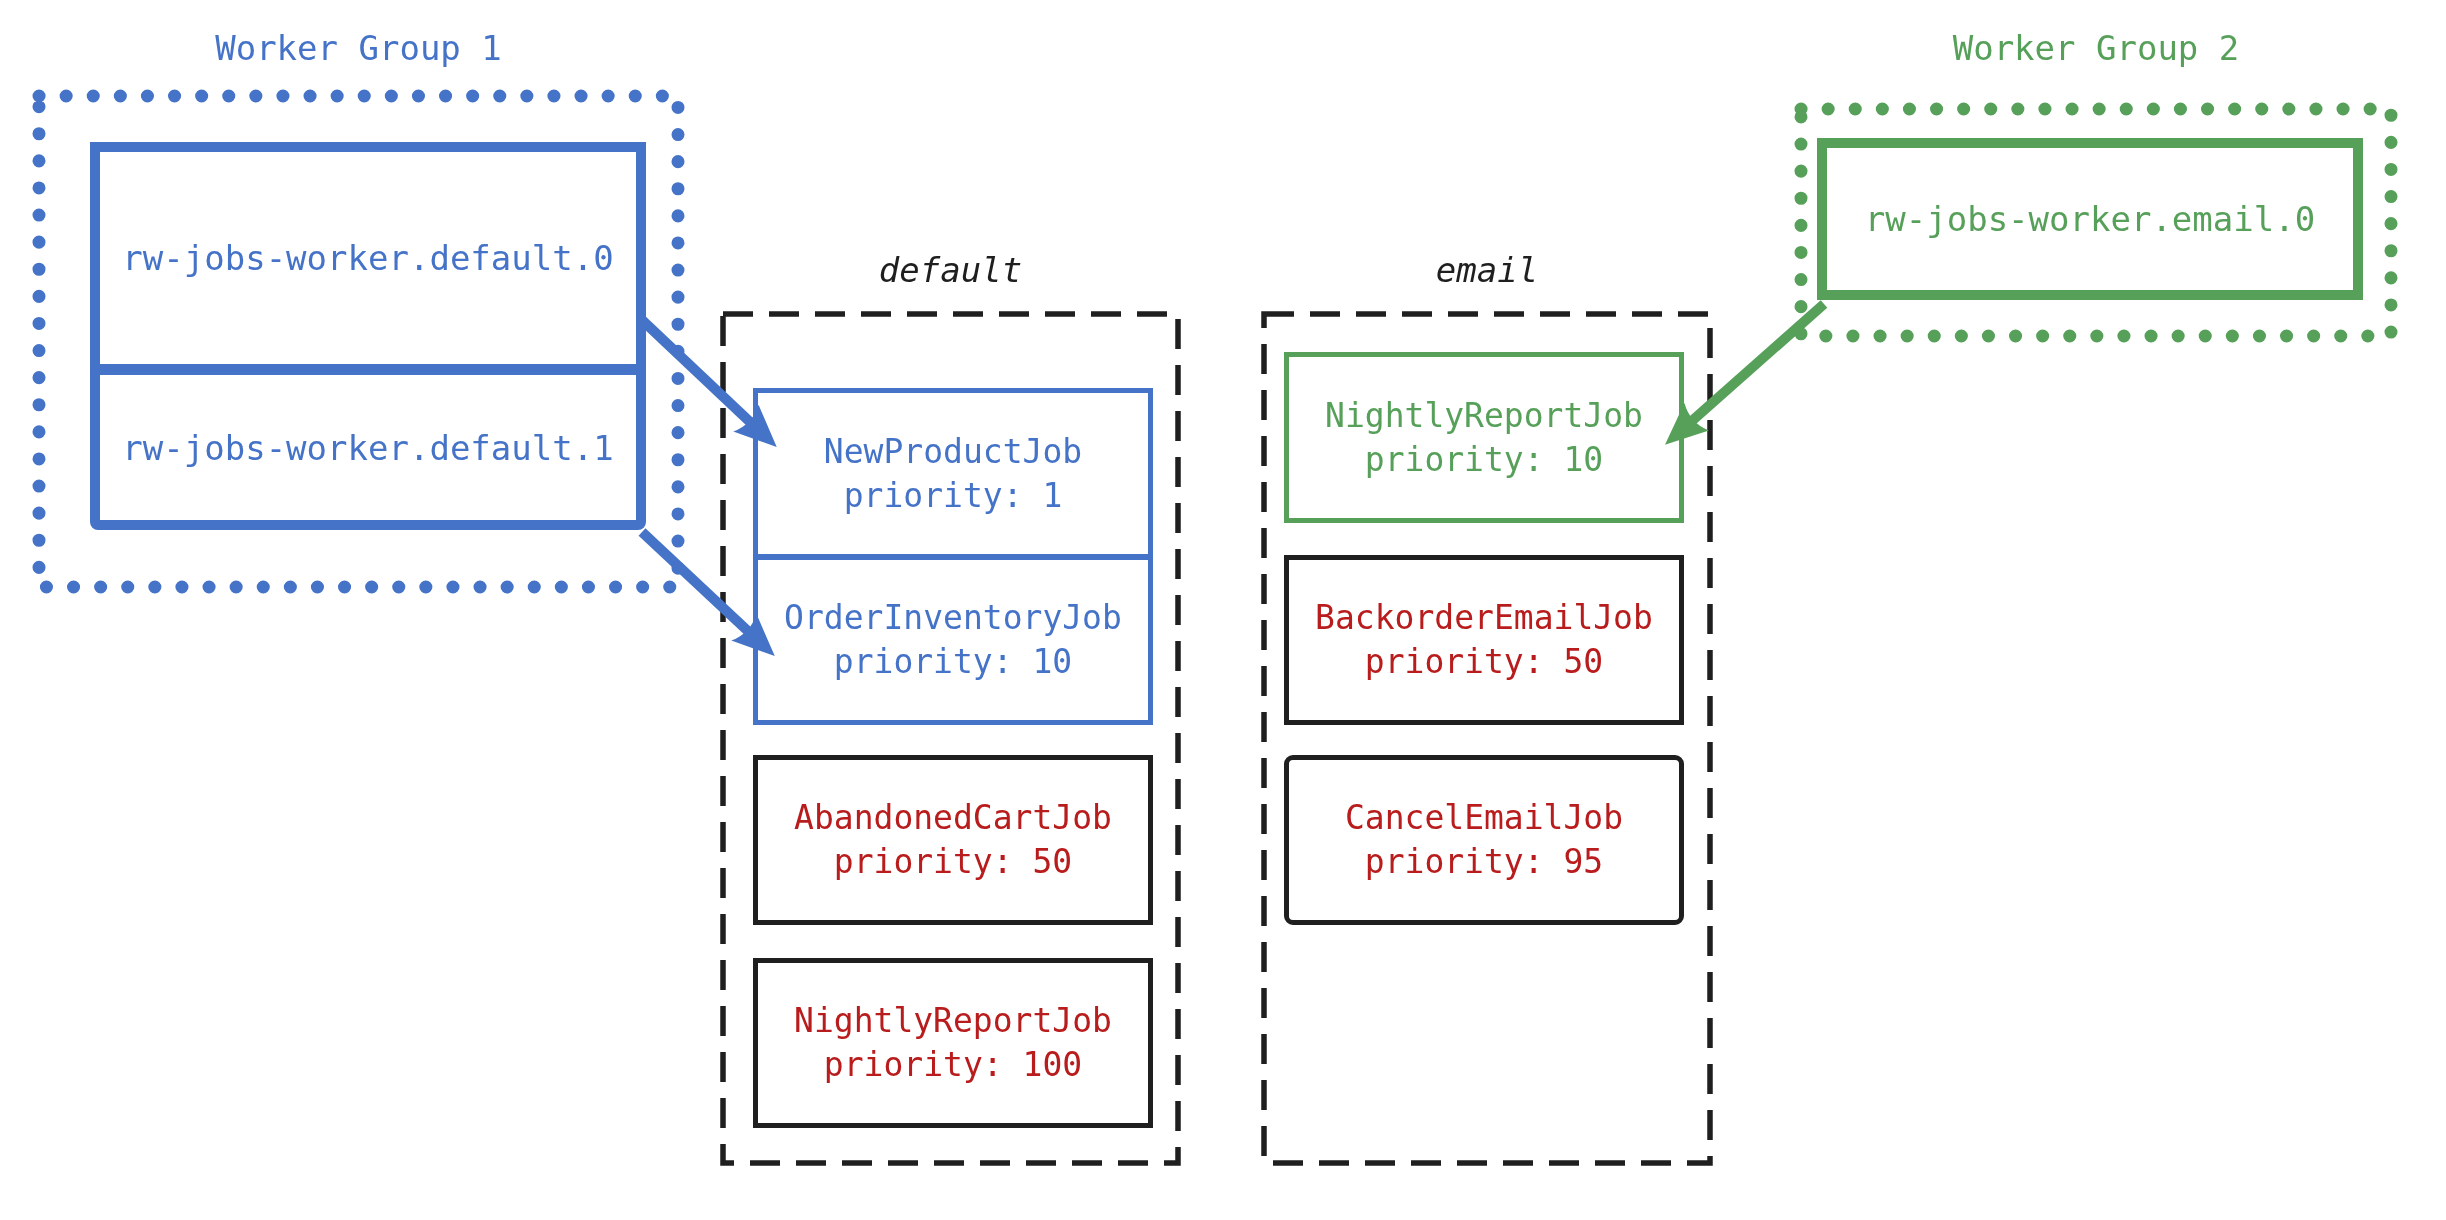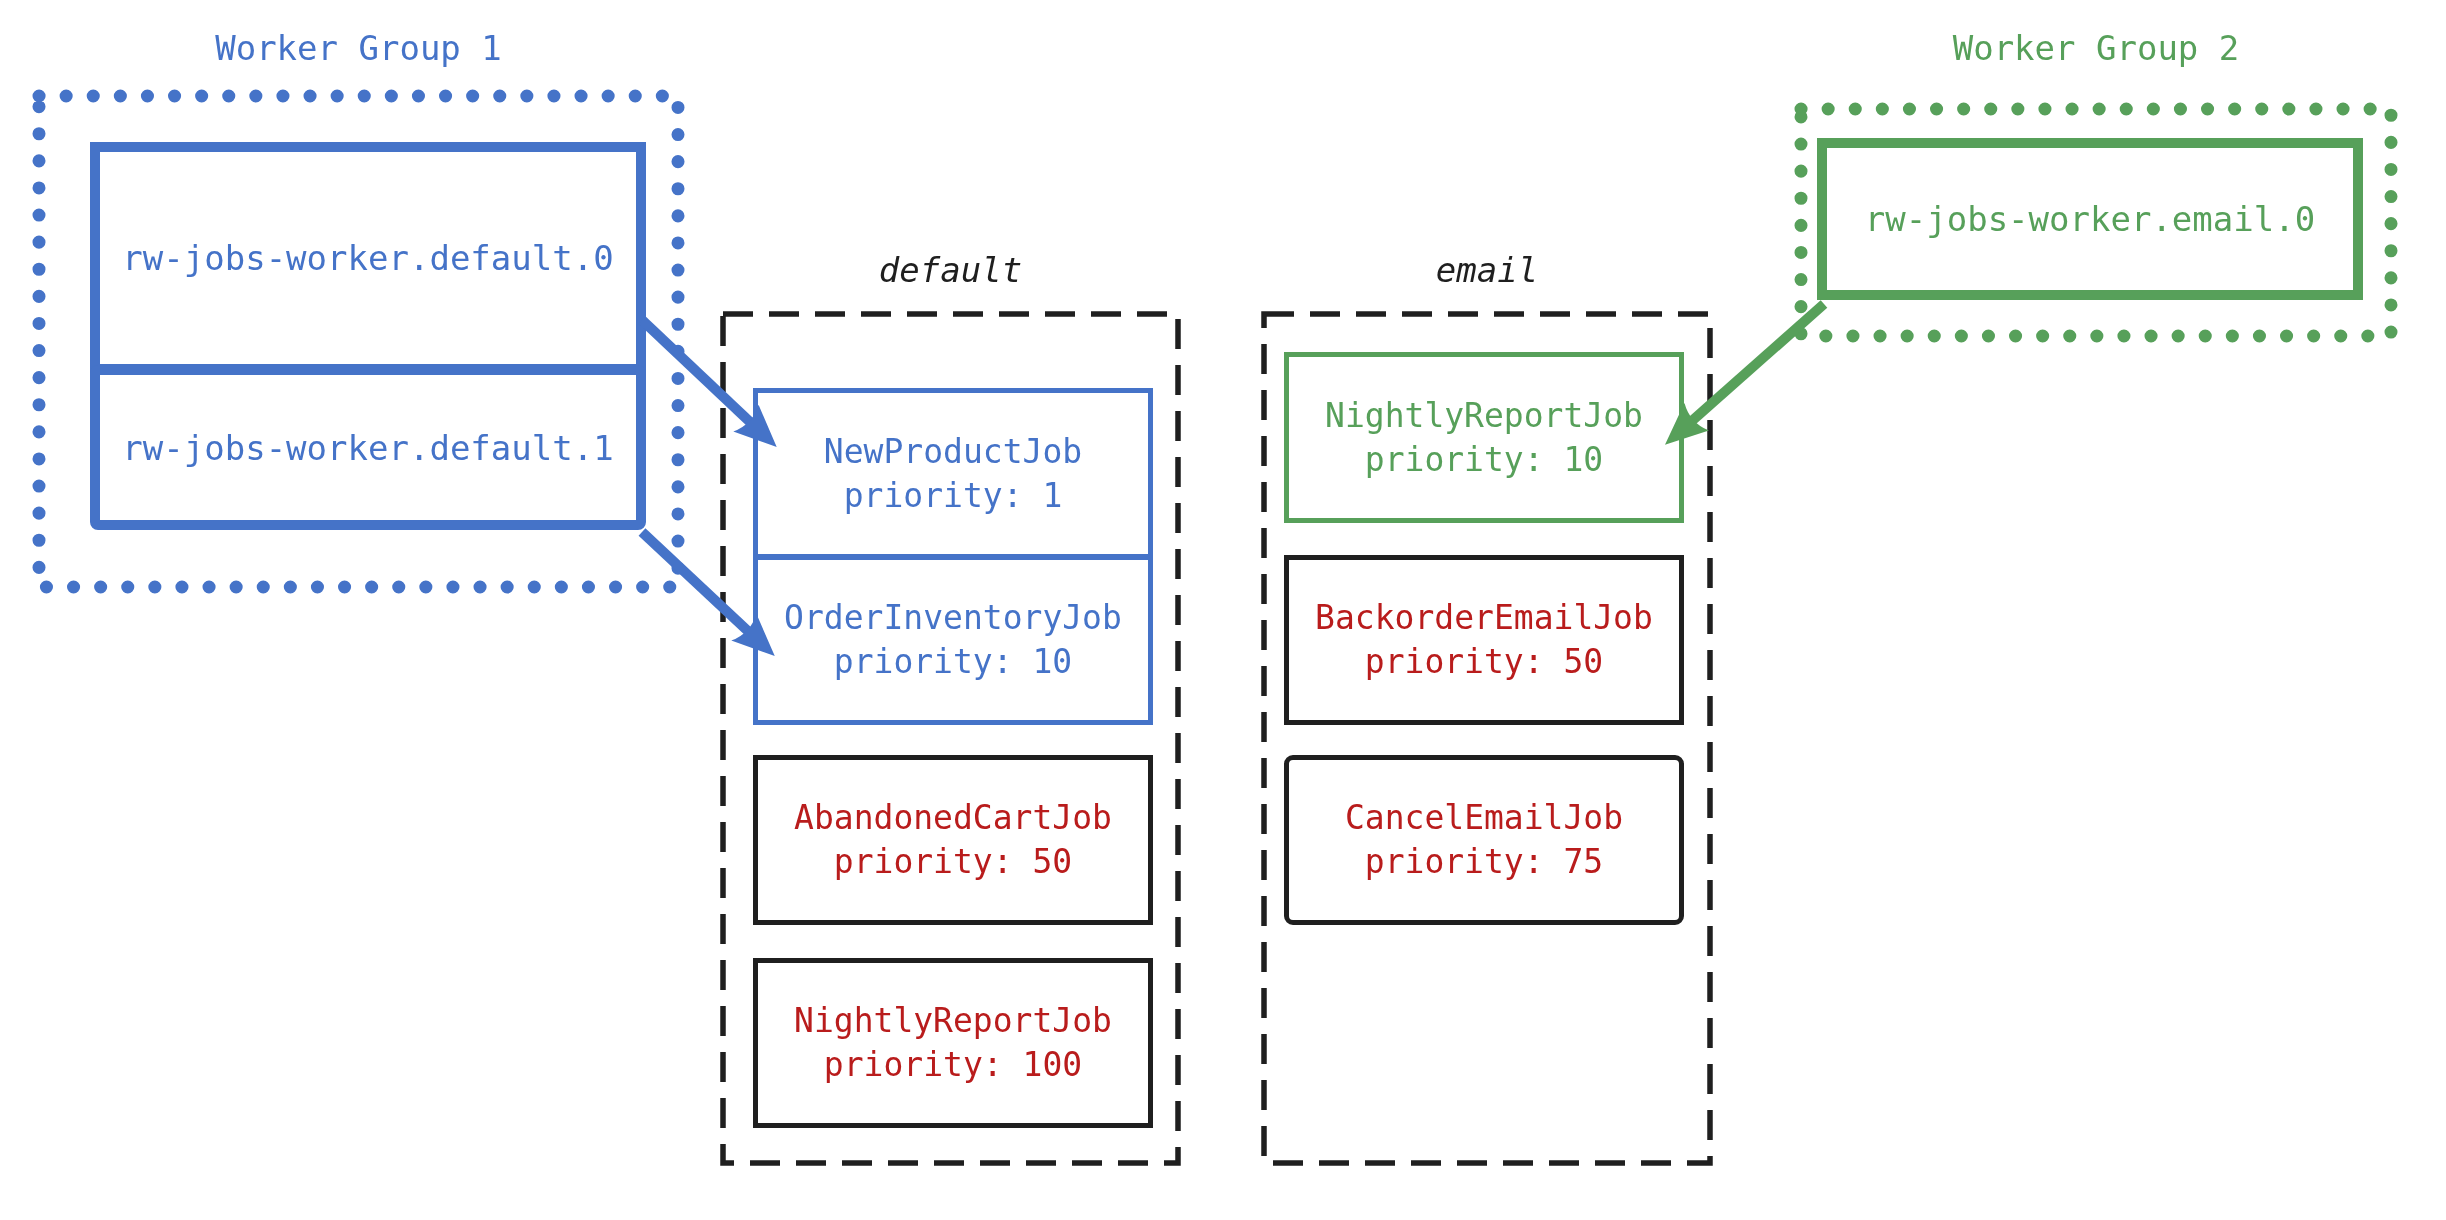--- a/index.html
+++ b/index.html
@@ -107,21 +107,21 @@
     <span>priority: 10</span>
   </div>
 
   <div class="jobbox" style="left:1284px;top:555px;width:400px;height:170px;">
     <span>BackorderEmailJob</span>
     <span>priority: 50</span>
   </div>
 
   <div class="jobbox" style="left:1284px;top:755px;width:400px;height:170px;border-radius:9px;">
     <span>CancelEmailJob</span>
-    <span>priority: 75</span>
+    <span>priority: 95</span>
   </div>
 
   <svg class="overlay" width="2446" height="1220" viewBox="0 0 2446 1220">
     <defs>
       <marker id="head-blue" viewBox="0 0 5 4" refX="3" refY="2" markerWidth="4.6" markerHeight="4" orient="auto" markerUnits="strokeWidth">
         <path d="M0,0 L4.6,2 L0,4 Q1,2 0,0 z" fill="#4573C8"></path>
       </marker>
       <marker id="head-green" viewBox="0 0 5 4" refX="3" refY="2" markerWidth="4.6" markerHeight="4" orient="auto" markerUnits="strokeWidth">
         <path d="M0,0 L4.6,2 L0,4 Q1,2 0,0 z" fill="#57A05A"></path>
       </marker>

